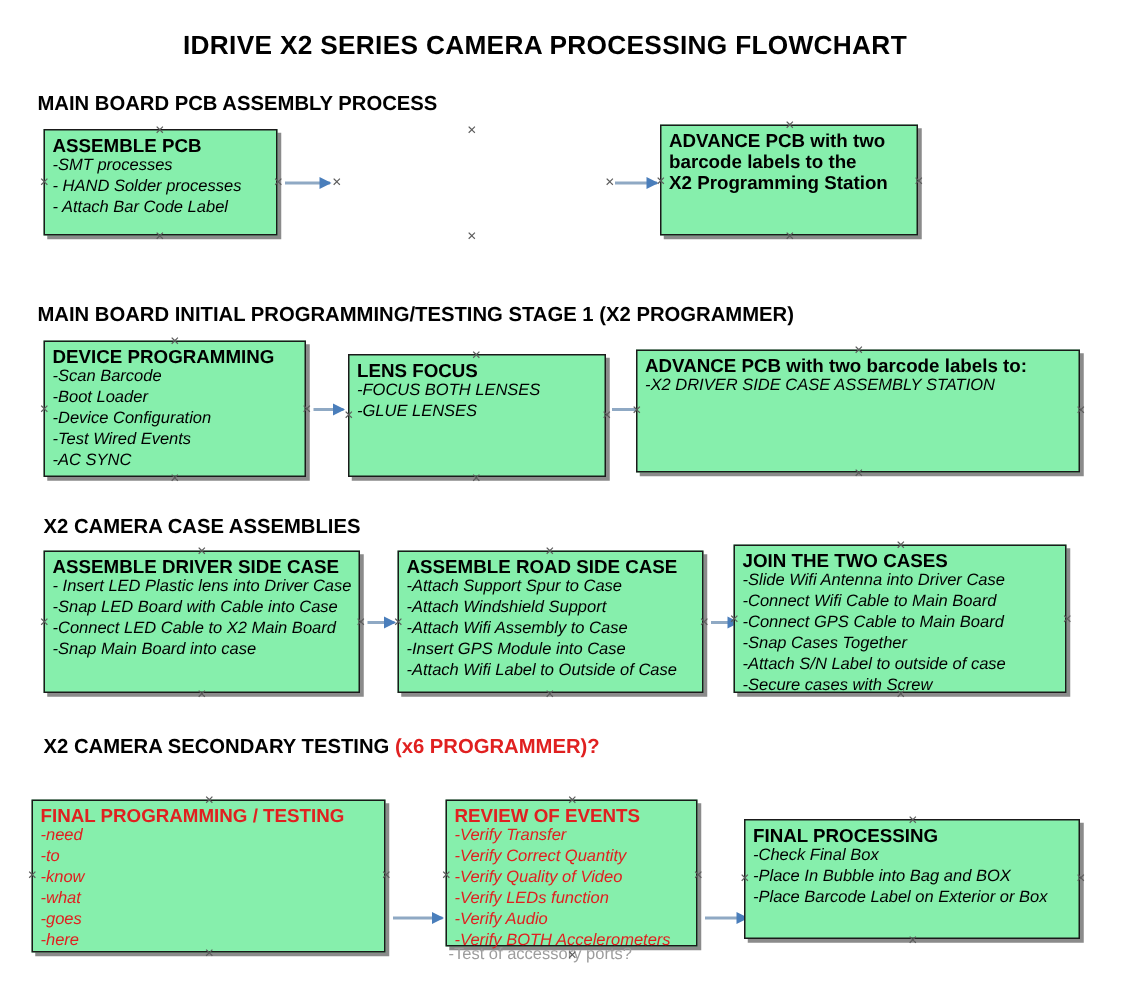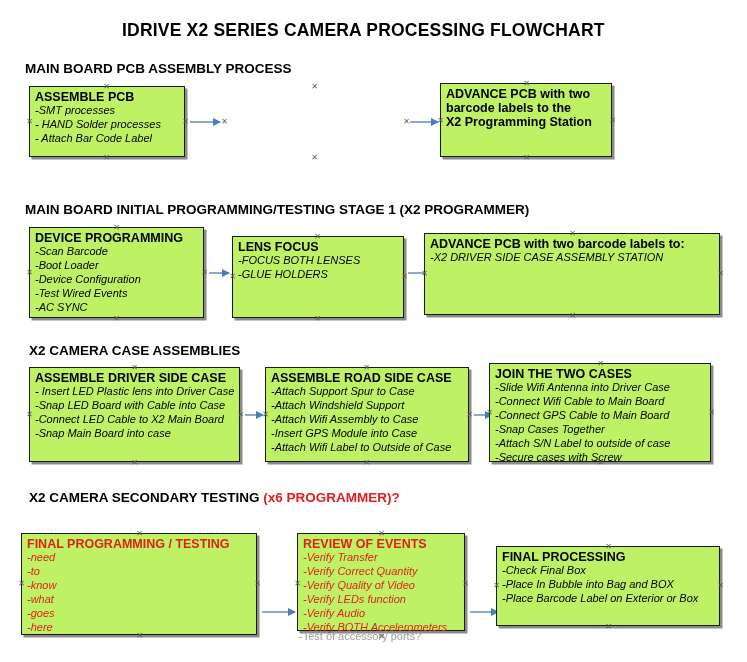--- a/index.html
+++ b/index.html
@@ -33,21 +33,21 @@
   .section-title {
     font-size: 13.5px;
     font-weight: bold;
     white-space: nowrap;
   }
   .section-title .accent { color: #e02020; }
 
   
   .fbox {
     box-sizing: border-box;
-    background: #bef264;
+    background: #86efac;
     border: 1px solid #1a1a1a;
     box-shadow: 2.5px 2.5px 0 0 #8b8b8b;
     overflow: visible;
   }
   .fbox .bhead {
     font-size: 12.5px;
     font-weight: bold;
     line-height: 1.12;
     white-space: nowrap;
   }
@@ -160,21 +160,21 @@
   <div class="handle" style="left:113px; top:224px;">✕</div>
   <div class="handle" style="left:113px; top:315px;">✕</div>
   <div class="handle" style="left:201px; top:269px;">✕</div>
 
   <div class="conn" style="left:209px; top:272px; width:20px;"></div>
 
   <div class="abs fbox" style="left:232px; top:236px; width:172px; height:82px;">
     <div class="pad">
       <div class="bhead">LENS FOCUS</div>
       <div class="bline">-FOCUS BOTH LENSES</div>
-      <div class="bline">-GLUE HOLDERS</div>
+      <div class="bline">-GLUE LENSES</div>
     </div>
   </div>
   <div class="handle" style="left:229px; top:273px;">✕</div>
   <div class="handle" style="left:314px; top:233px;">✕</div>
   <div class="handle" style="left:314px; top:315px;">✕</div>
   <div class="handle" style="left:401px; top:273px;">✕</div>
 
   <div class="conn" style="left:408px; top:272px; width:28px;"></div>
 
   <div class="abs fbox" style="left:424px; top:233px; width:296px; height:82px;">

